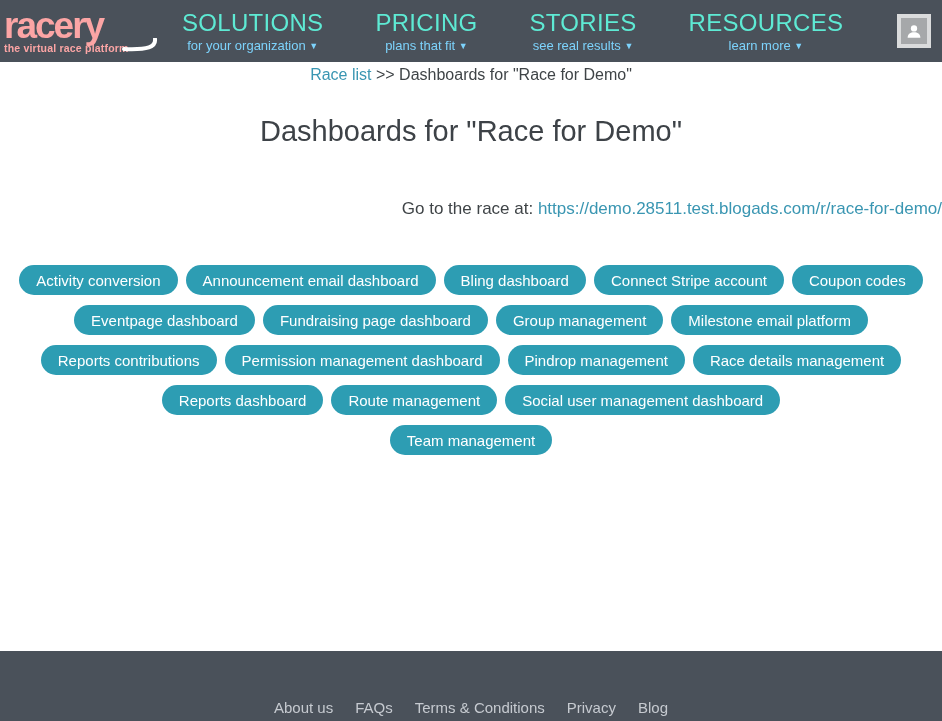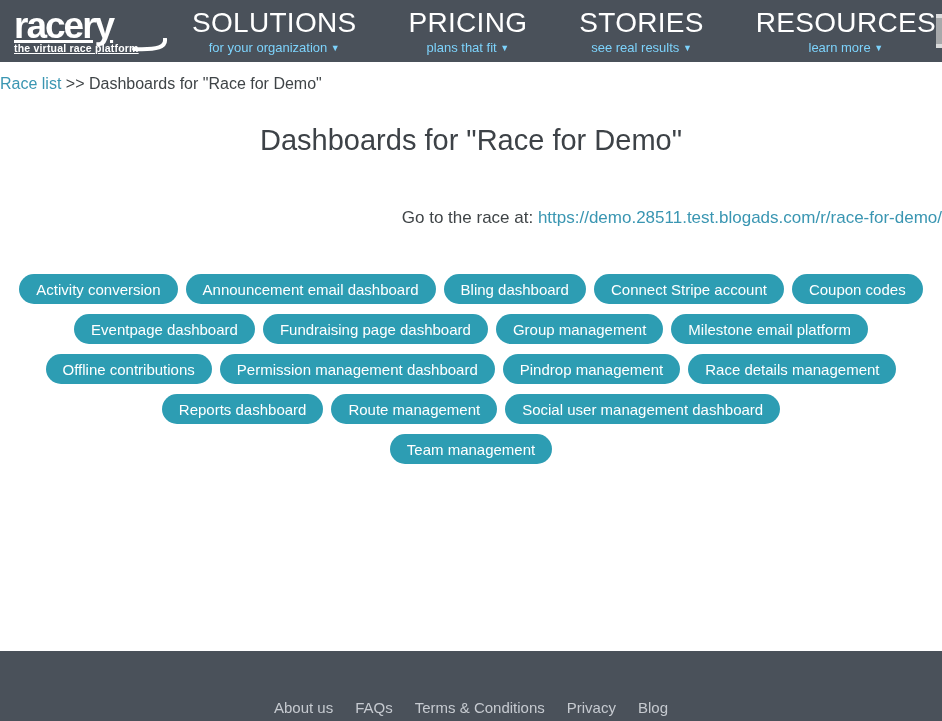--- a/index.html
+++ b/index.html
@@ -13,28 +13,27 @@
   }
 
   
   header {
     height: 62px;
     background: #4a515a;
     display: flex;
     align-items: center;
   }
   .logo {
-    margin-left: 14px;
+    margin-left: 4px;
     position: relative;
-    color: #ffffff;
+    color: #fca5a5;
     width: 152px;
     flex: 0 0 auto;
     cursor: pointer;
     line-height: 1;
-    text-decoration: underline;
   }
   .logo-text {
     font-size: 37px;
     font-weight: 700;
     letter-spacing: -2px;
     line-height: 0.95;
   }
   .logo-tagline {
     font-size: 10.5px;
     font-weight: 700;
@@ -48,22 +47,22 @@
     top: 30px;
   }
   nav {
     display: flex;
     gap: 52px;
     margin-left: 26px;
     align-items: flex-start;
   }
   .nav-item { text-align: center; cursor: pointer; }
   .nav-title {
-    font-size: 28px;
-    color: #ffffff;
+    font-size: 24px;
+    color: #5eead4;
     line-height: 1.15;
     letter-spacing: 0.3px;
   }
   .nav-sub {
     font-size: 13px;
     color: #7dd3fc;
     margin-top: 1px;
     white-space: nowrap;
   }
   .caret { font-size: 9px; vertical-align: 1px; }
@@ -78,21 +77,22 @@
   }
   .avatar-inner {
     width: 26px; height: 26px;
     background: #a6a8aa;
     display: flex; align-items: center; justify-content: center;
   }
 
   
   main { height: 589px; }
   .breadcrumb {
-    padding-top: 13px;
+    text-align: center;
+    padding-top: 4px;
     font-size: 16px;
     color: #3f4447;
   }
   .breadcrumb .crumb-link { color: #3a96b2; cursor: pointer; }
   .page-title {
     text-align: center;
     font-size: 29px;
     font-weight: 400;
     color: #3d4247;
     margin: 31px 0 0 0;
@@ -206,21 +206,21 @@
         <button class="dash-btn">Connect Stripe account</button>
         <button class="dash-btn">Coupon codes</button>
       </div>
       <div class="btn-row">
         <button class="dash-btn">Eventpage dashboard</button>
         <button class="dash-btn">Fundraising page dashboard</button>
         <button class="dash-btn">Group management</button>
         <button class="dash-btn">Milestone email platform</button>
       </div>
       <div class="btn-row">
-        <button class="dash-btn">Offline contributions</button>
+        <button class="dash-btn">Reports contributions</button>
         <button class="dash-btn">Permission management dashboard</button>
         <button class="dash-btn">Pindrop management</button>
         <button class="dash-btn">Race details management</button>
       </div>
       <div class="btn-row">
         <button class="dash-btn">Reports dashboard</button>
         <button class="dash-btn">Route management</button>
         <button class="dash-btn">Social user management dashboard</button>
       </div>
       <div class="btn-row">

